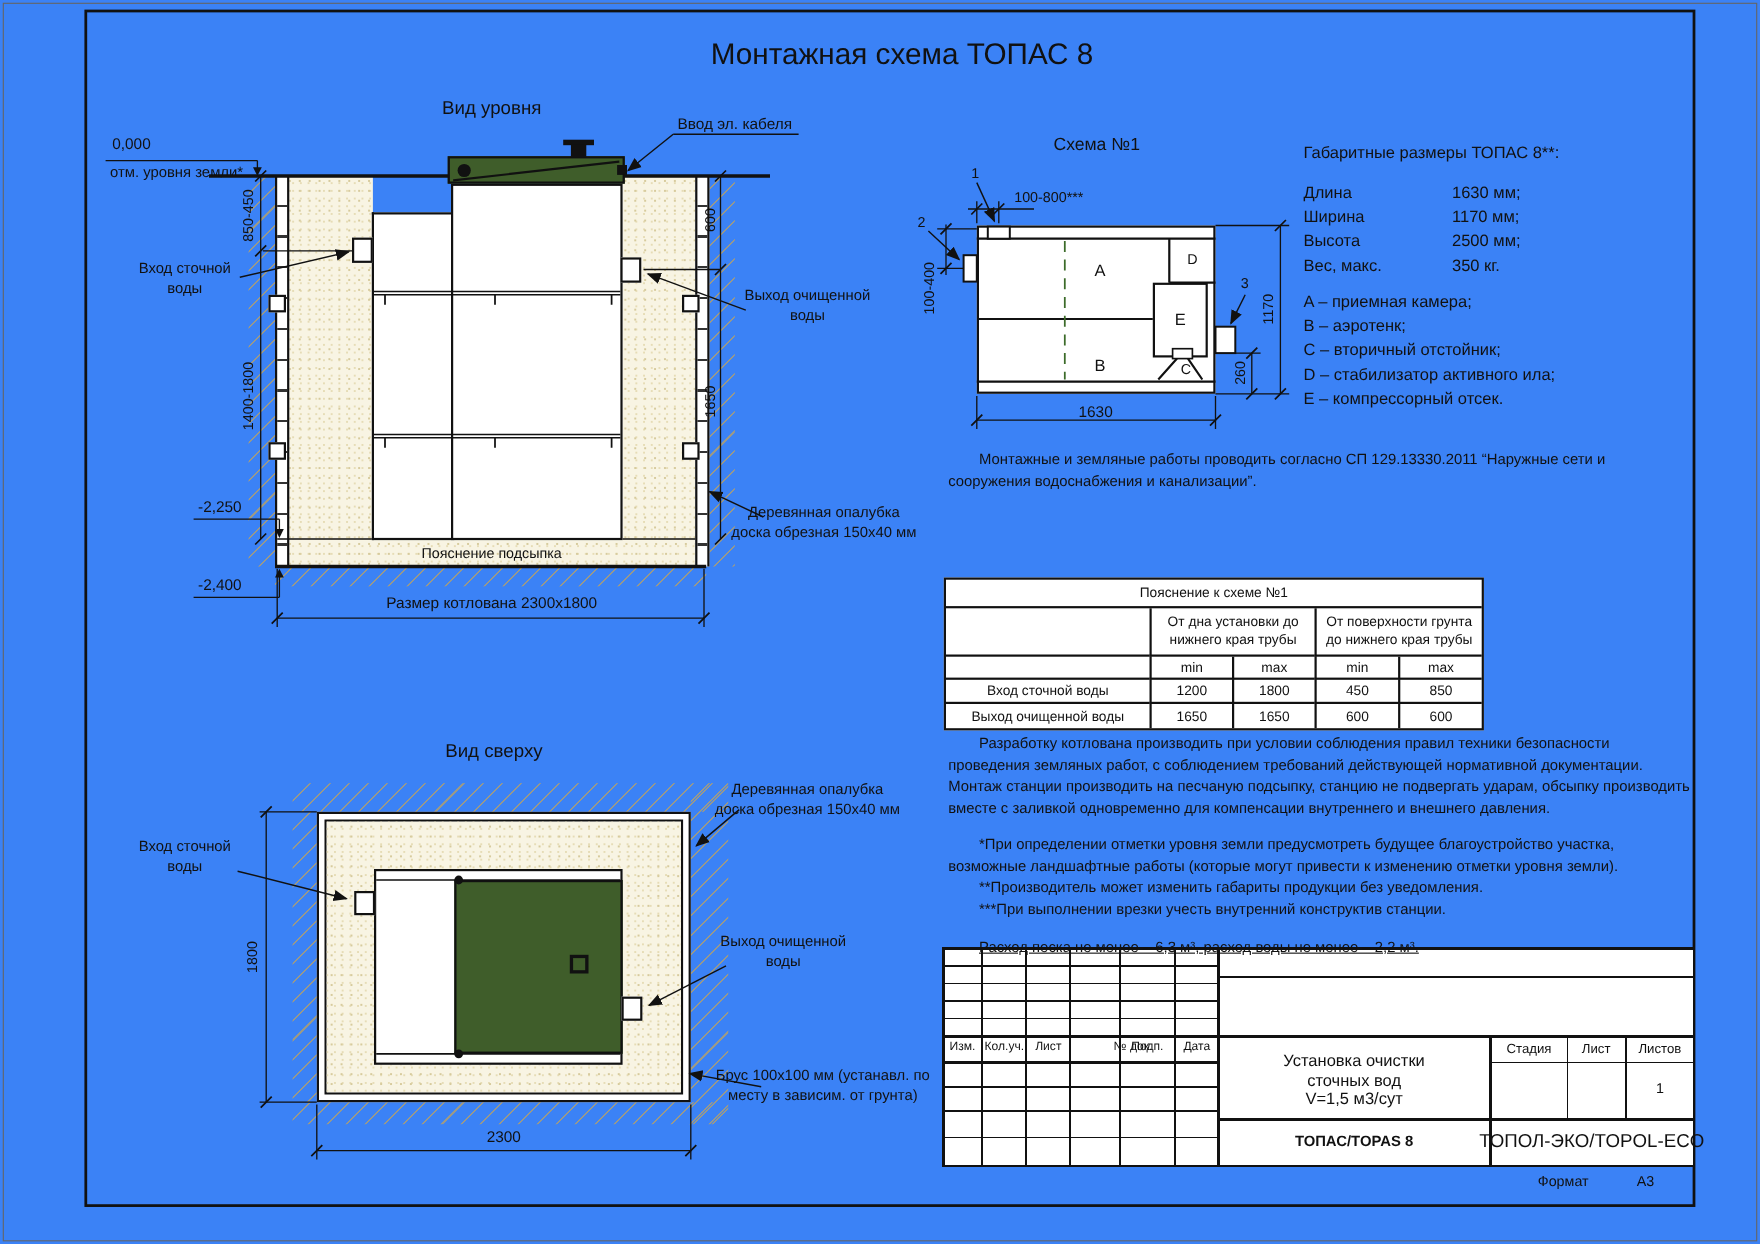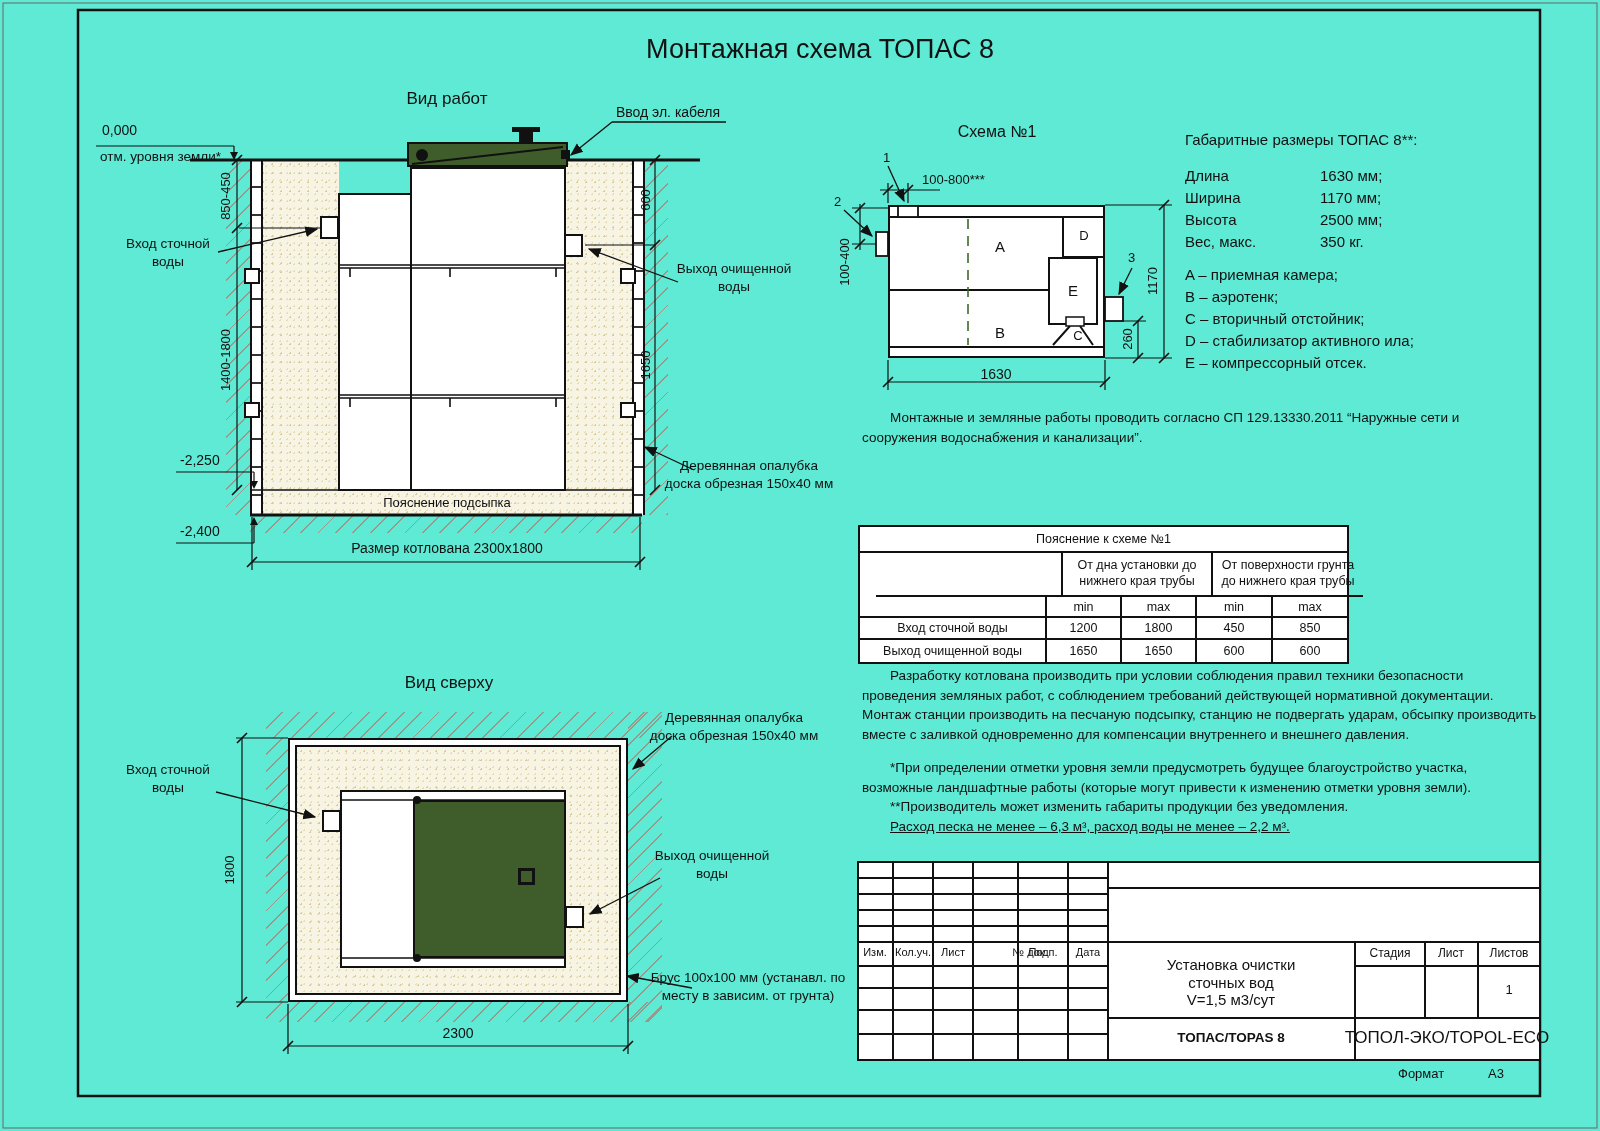--- a/index.html
+++ b/index.html
@@ -1,16 +1,16 @@
 <!DOCTYPE html>
 <html><head>
 <meta charset="utf-8">
 <style>
   html,body{margin:0;padding:0;background:#fff;}
-  .sheet{position:relative;width:1600px;height:1131px;background:#5eead4;overflow:hidden;
+  .sheet{position:relative;width:1600px;height:1131px;background:#3b82f6;overflow:hidden;
          font-family:"Liberation Sans",sans-serif;color:#111;}
   .abs{position:absolute;}
   
   .sand{background-color:#f8f4e3;
         background-image:radial-gradient(#d7cb9d 1px, transparent 1px),
                          radial-gradient(#e6dcb6 1px, transparent 1px);
         background-size:9px 9px,7px 7px;background-position:0 0,4px 3px;}
   .hatch{background:repeating-linear-gradient(135deg, transparent 0 11px, #99998a 11px 12.3px);}
   .fwv{background-color:#fff;border-left:2px solid #111;border-right:2px solid #111;
        background-image:repeating-linear-gradient(180deg, transparent 0 26px, #333 26px 28px);}
@@ -29,21 +29,21 @@
   .f13{font-size:13px;} .f135{font-size:13.5px;} .f12{font-size:12px;} .f11{font-size:11px;}
   .f15{font-size:15px;} .f16{font-size:16px;} .f17{font-size:17px;} .f27{font-size:27px;}
   .tblock{position:absolute;font-size:13.5px;line-height:1.45;z-index:6;white-space:normal;}
   .tblock p{margin:0 0 13px 0;text-indent:28px;}
   .tblock .nогap{margin-bottom:0;}
   .und{text-decoration:underline;}
   
   .ptable{position:absolute;left:858px;top:525px;width:487px;background:#fff;
           border:2px solid #111;box-sizing:content-box;font-size:12.5px;z-index:6;}
   .pt-title{height:24px;border-bottom:2px solid #111;display:flex;align-items:center;justify-content:center;}
-  .pt-grid3{display:grid;grid-template-columns:185px 150px 152px;margin-left:16px;}
+  .pt-grid3{display:grid;grid-template-columns:185px 150px 152px;}
   .pt-grid5{display:grid;grid-template-columns:185px 75px 75px 76px 76px;}
   .pc{display:flex;align-items:center;justify-content:center;text-align:center;
       border-left:2px solid #111;border-bottom:2px solid #111;box-sizing:border-box;padding:1px 3px;}
   .pc.first{border-left:none;}
   .pc.last-row{border-bottom:none;}
   .hgroup{height:44px;line-height:1.25;}
   .hmm{height:21px;}
   .hdata{height:22px;}
   svg.ov{position:absolute;left:0;top:0;z-index:4;pointer-events:none;}
   .z1{z-index:1;} .z2{z-index:2;} .z3{z-index:3;}
@@ -211,21 +211,21 @@
         <path d="M1108 1018 H1540" stroke-width="2.5"></path>
         <path d="M1355 942 V1060" stroke-width="2.5"></path>
         <path d="M1425 942 V1018 M1478 942 V1018" stroke-width="1.6"></path>
         <path d="M1355 966 H1540" stroke-width="1.6"></path>
       </g>
     </g>
   </svg>
 
   <div class="lbl ctr f27" style="left:820px;top:33px;">Монтажная схема ТОПАС 8</div>
 
-  <div class="lbl ctr f17" style="left:447px;top:88px;">Вид работ</div>
+  <div class="lbl ctr f17" style="left:447px;top:88px;">Вид уровня</div>
   <div class="lbl" style="left:102px;top:122px;">0,000</div>
   <div class="lbl f135" style="left:100px;top:149px;">отм. уровня земли*</div>
   <div class="lbl rot f13" style="left:226px;top:196px;">850-450</div>
   <div class="lbl rot f13" style="left:226px;top:360px;">1400-1800</div>
   <div class="lbl ctr f135" style="left:168px;top:236px;">Вход сточной</div>
   <div class="lbl ctr f135" style="left:168px;top:254px;">воды</div>
   <div class="lbl" style="left:180px;top:452px;">-2,250</div>
   <div class="lbl" style="left:180px;top:523px;">-2,400</div>
   <div class="lbl ctr f13" style="left:447px;top:495px;">Пояснение подсыпка</div>
   <div class="lbl ctr" style="left:447px;top:540px;">Размер котлована 2300x1800</div>
@@ -310,20 +310,21 @@
       <div class="pc hdata last-row">1650</div>
       <div class="pc hdata last-row">600</div>
       <div class="pc hdata last-row">600</div>
     </div>
   </div>
 
   <div class="tblock" style="left:862px;top:666px;width:678px;">
     <p style="margin-bottom:14px;">Разработку котлована производить при условии соблюдения правил техники безопасности проведения земляных работ, с соблюдением требований действующей нормативной документации. Монтаж станции производить на песчаную подсыпку, станцию не подвергать ударам, обсыпку производить вместе с заливкой одновременно для компенсации внутреннего и внешнего давления.</p>
     <p style="margin-bottom:0;">*При определении отметки уровня земли предусмотреть будущее благоустройство участка, возможные ландшафтные работы (которые могут привести к изменению отметки уровня земли).</p>
     <p style="margin-bottom:0;">**Производитель может изменить габариты продукции без уведомления.</p>
+    <p style="margin-bottom:14px;">***При выполнении врезки учесть внутренний конструктив станции.</p>
     <p class="und">Расход песка не менее – 6,3 м³, расход воды не менее – 2,2 м³.</p>
   </div>
 
   <div class="lbl ctr f11" style="left:875px;top:946px;">Изм.</div>
   <div class="lbl ctr f11" style="left:913px;top:946px;">Кол.уч.</div>
   <div class="lbl ctr f11" style="left:953px;top:946px;">Лист</div>
   <div class="lbl ctr f11" style="left:995px;top:946px;margin-left:35px;">№ док.</div>
   <div class="lbl ctr f11" style="left:1043px;top:946px;">Подп.</div>
   <div class="lbl ctr f11" style="left:1088px;top:946px;">Дата</div>
   <div class="lbl ctr f15 pre" style="left:1231px;top:956px;line-height:1.18;">Установка очистки

